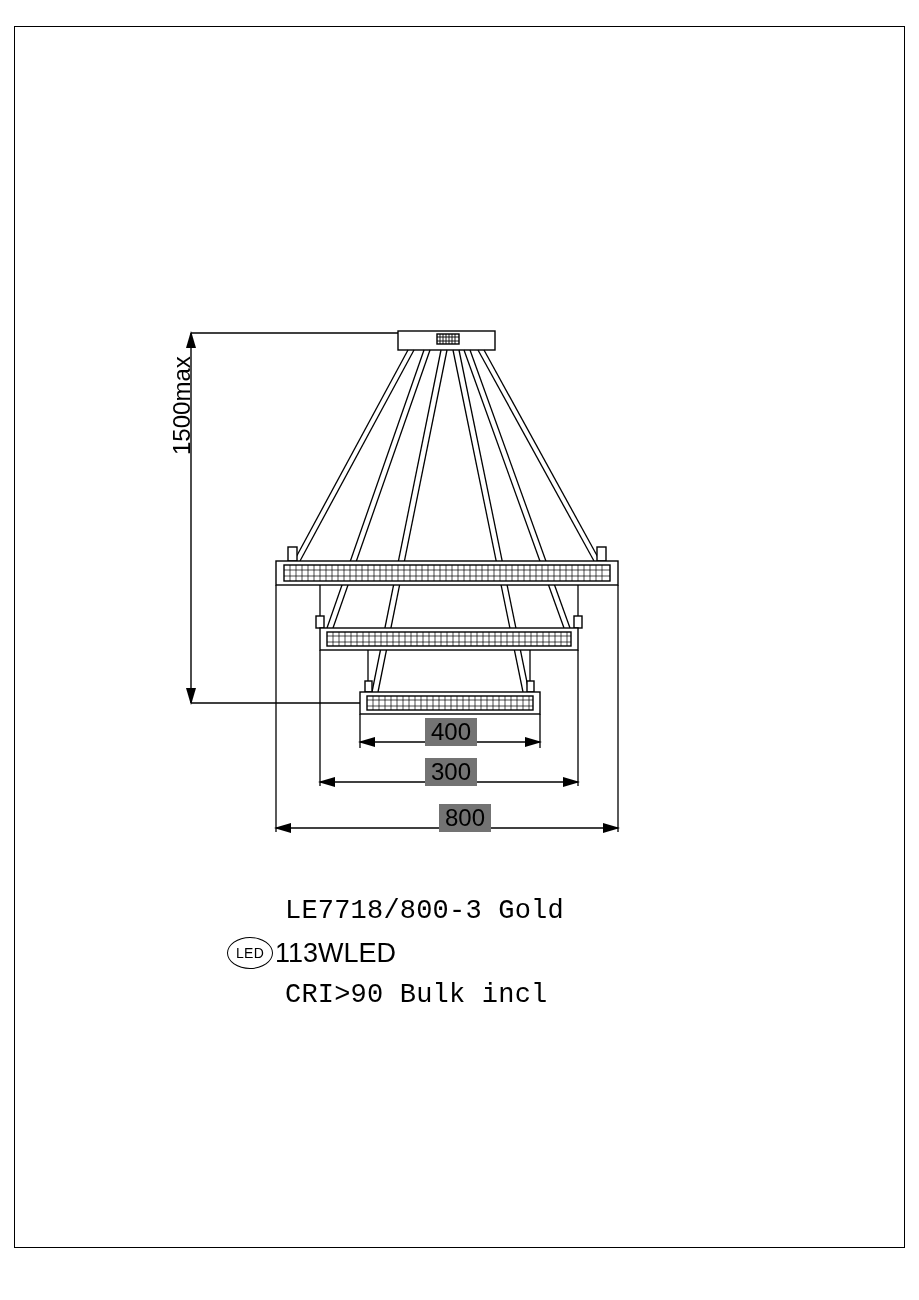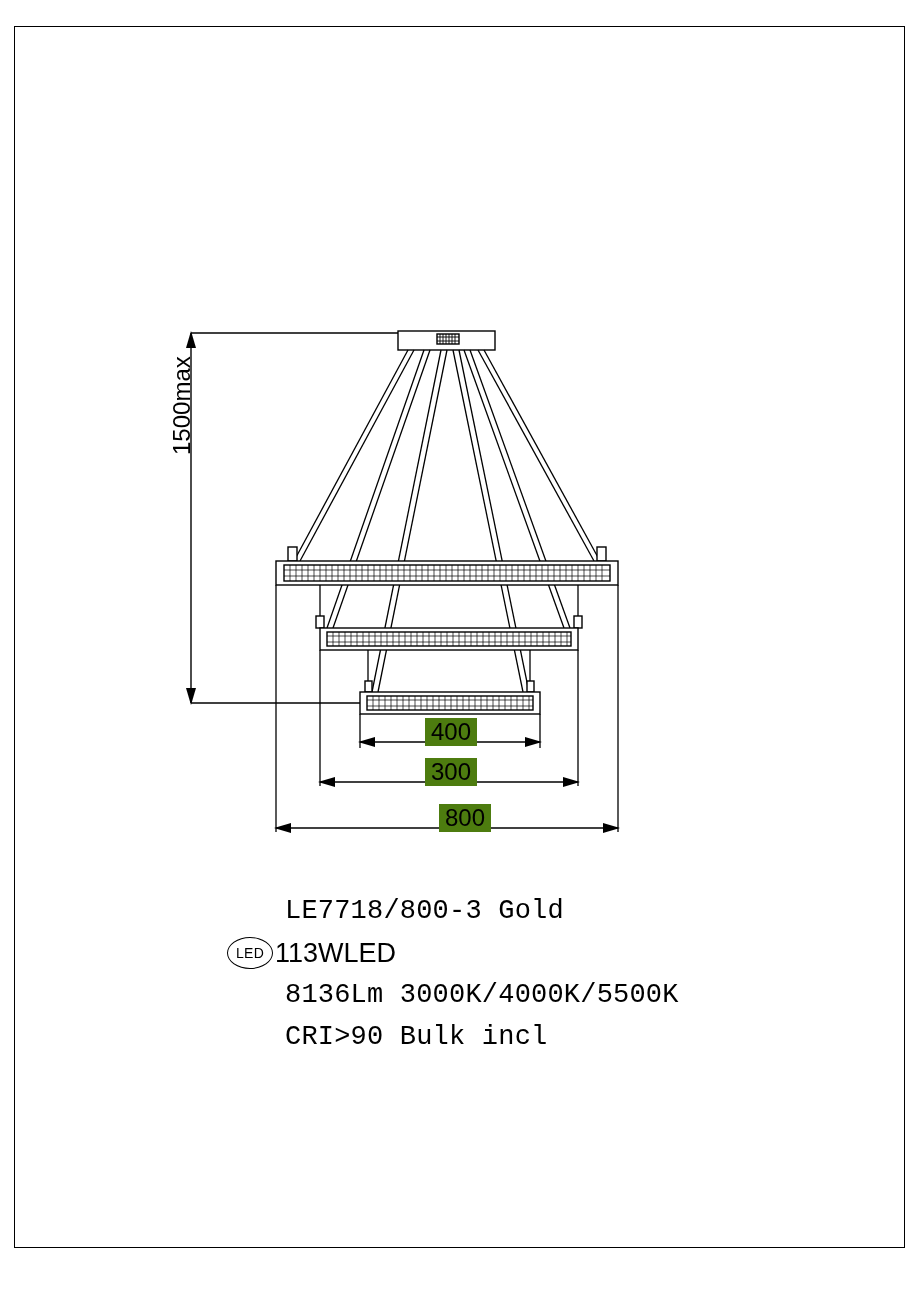--- a/index.html
+++ b/index.html
@@ -79,21 +79,21 @@
     justify-content: center;
     font-size: 14px;
     letter-spacing: 0.3px;
     margin-right: 2px;
     flex: none;
   }
   .led-watt { font-size: 27px; }
   .dim-label {
     position: absolute;
     font-size: 24px;
-    background: #4d7c0f;
+    background: #737373;
     padding: 0 6px;
   }
   .vert-label {
     position: absolute;
     left: 168px;
     top: 455px;
     font-size: 24px;
     transform: rotate(-90deg);
     transform-origin: left top;
     white-space: nowrap;
@@ -342,16 +342,15 @@
 <div class="spec-block">
 
   <div class="spec-line spec-line-1">LE7718/800-3  Gold</div>
 
 
   <div class="led-line">
     <span class="led-badge">LED</span>
     <span class="led-watt">113WLED</span>
   </div>
 
-  <div class="spec-line">8136Lm  3000K/4000K/5500K</div>
 
   <div class="spec-line">CRI&gt;90  Bulk  incl</div>
 </div>
 
 </body></html>

